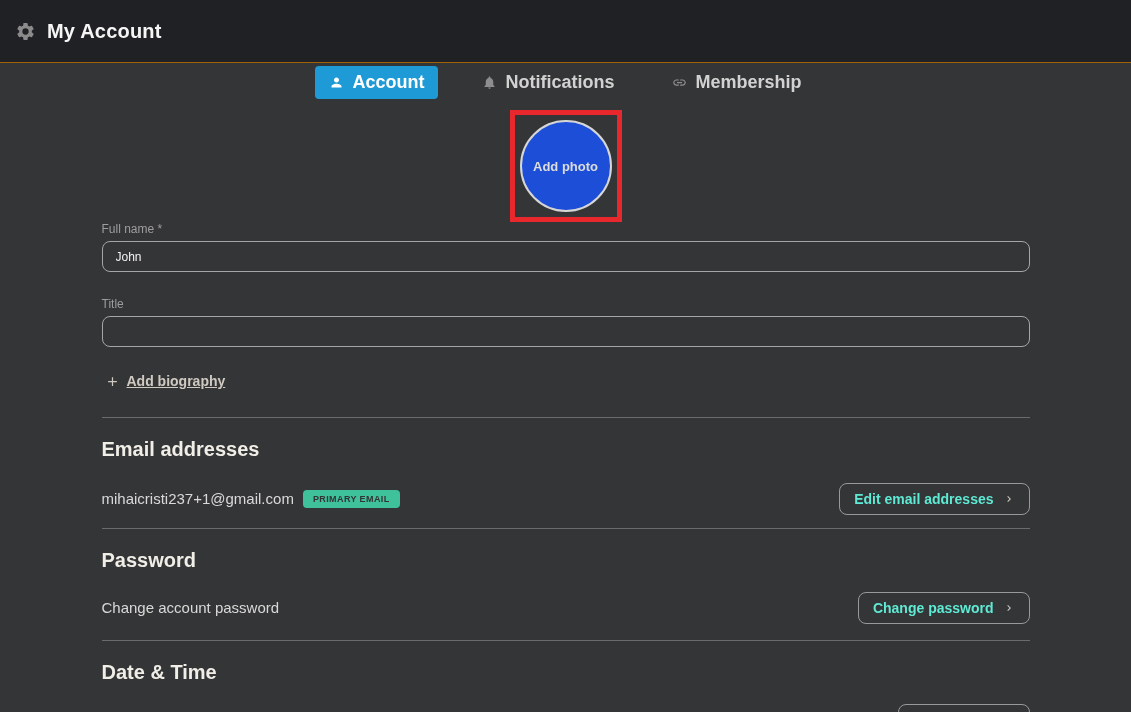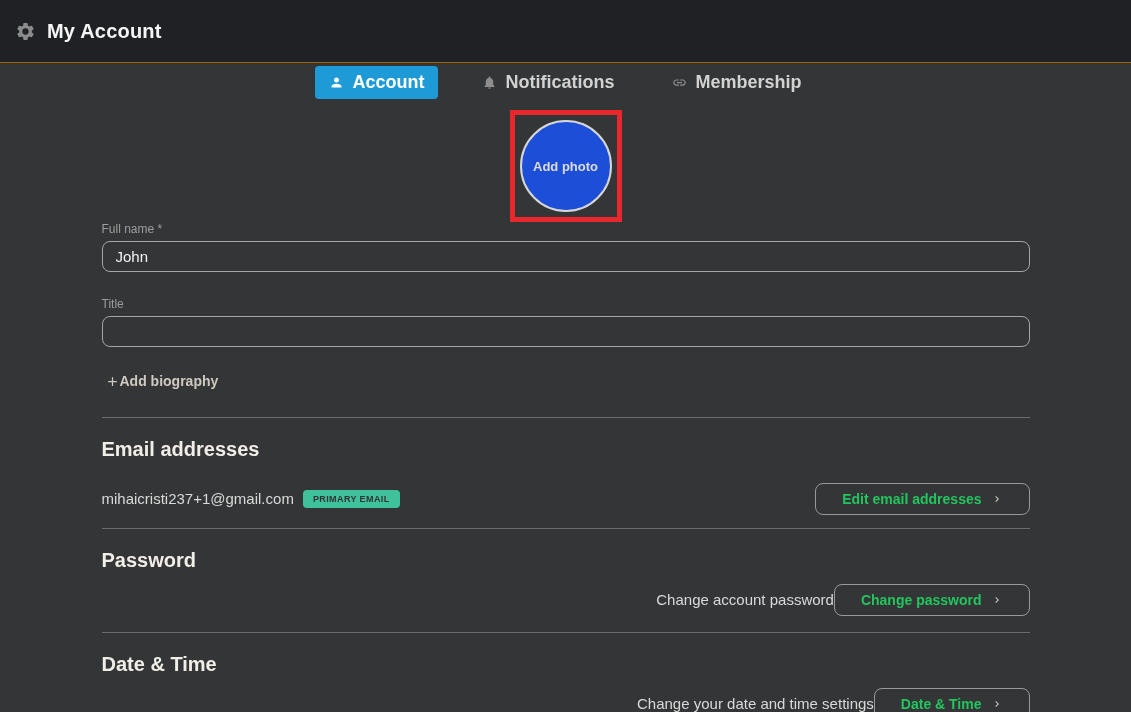--- a/index.html
+++ b/index.html
@@ -49,55 +49,55 @@
   }
 
   
   .container { width: 928px; margin: 0 auto; }
   .field-label { display: block; font-size: 12px; color: #9d9d9d; margin-bottom: 5px; }
   .field-label.first { margin-top: 0px; }
   .field-label.second { margin-top: 25px; }
   .text-input {
     width: 100%; height: 31px;
     background: transparent; border: 1px solid #a6a6a6; border-radius: 8px;
-    color: #f2f2f2; font-size: 15px; padding: 0 13px;
+    color: #f2f2f2; font-size: 12px; padding: 0 13px;
     font-family: inherit; outline: none;
   }
   .add-bio {
     margin-top: 26px; margin-left: 3px;
-    display: inline-flex; align-items: center; gap: 0;
+    display: inline-flex; align-items: center; gap: 7px;
     background: none; border: none; cursor: pointer;
-    font-size: 14px; font-weight: bold; color: #cfc9c1; font-family: inherit;
+    font-size: 14px; font-weight: bold; color: #cfc9c1; font-family: inherit; text-decoration: underline;
   }
   .add-bio .plus-ic { width: 15px; height: 15px; fill: #cfc9c1; }
 
   .divider { border: none; border-top: 1px solid #6b6b6b; margin: 0; }
   .div-1 { margin-top: 24px; }
   .div-2 { margin-top: 13px; }
   .div-3 { margin-top: 16px; }
 
   .section-heading { font-size: 20px; font-weight: bold; color: #f1eee8; margin-top: 20px; }
 
   .section-row {
     display: flex; align-items: center; justify-content: space-between;
     margin-top: 22px;
   }
-  .section-row.tight { margin-top: 12px; justify-content: flex-end; }
+  .section-row.tight { margin-top: 20px; }
   .row-left { display: flex; align-items: center; gap: 9px; }
   .row-text { font-size: 15px; color: #d9d9d9; }
   .badge {
     background: var(--badge-teal); color: #333333;
     font-size: 9px; font-weight: bold; letter-spacing: .4px;
     padding: 4px 10px; border-radius: 4px; white-space: nowrap;
   }
   .ghost-btn {
     display: inline-flex; align-items: center; gap: 9px;
     background: transparent; border: 1px solid #999999; border-radius: 8px;
-    color: #22c55e; font-size: 14px; font-weight: bold;
-    padding: 7px 26px; cursor: pointer; font-family: inherit; white-space: nowrap;
+    color: #5eead4; font-size: 14px; font-weight: bold;
+    padding: 7px 14px; cursor: pointer; font-family: inherit; white-space: nowrap;
   }
   .ghost-btn .chev { width: 12px; height: 12px; fill: #cfcbc4; flex: none; }
 </style>
 </head>
 <body>
 
 <header class="app-header">
   <svg class="gear" viewBox="0 0 24 24">
     <path d="M19.14 12.94c.04-.3.06-.61.06-.94 0-.32-.02-.64-.07-.94l2.03-1.58a.49.49 0 0 0 .12-.61l-1.92-3.32a.49.49 0 0 0-.59-.22l-2.39.96c-.5-.38-1.03-.7-1.62-.94l-.36-2.54a.48.48 0 0 0-.48-.41h-3.84c-.24 0-.43.17-.47.41l-.36 2.54c-.59.24-1.13.57-1.62.94l-2.39-.96a.49.49 0 0 0-.59.22L2.74 8.87c-.12.21-.08.47.12.61l2.03 1.58c-.05.3-.09.63-.09.94s.02.64.07.94l-2.03 1.58a.49.49 0 0 0-.12.61l1.92 3.32c.12.22.37.29.59.22l2.39-.96c.5.38 1.03.7 1.62.94l.36 2.54c.05.24.24.41.48.41h3.84c.24 0 .44-.17.47-.41l.36-2.54c.59-.24 1.13-.56 1.62-.94l2.39.96c.22.08.47 0 .59-.22l1.92-3.32c.12-.22.07-.47-.12-.61l-2.01-1.58zM12 15.6A3.6 3.6 0 1 1 12 8.4a3.6 3.6 0 0 1 0 7.2z"></path>
   </svg>

